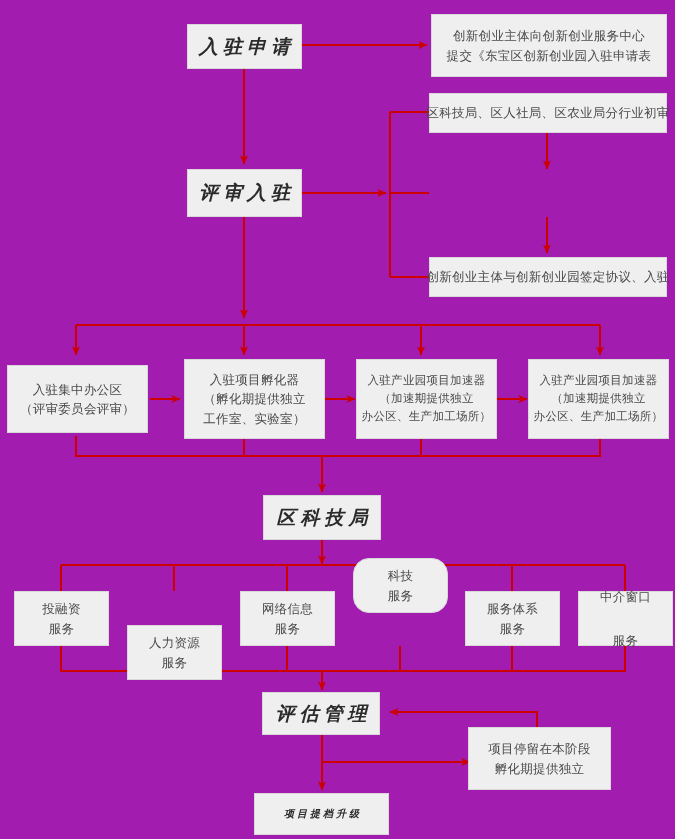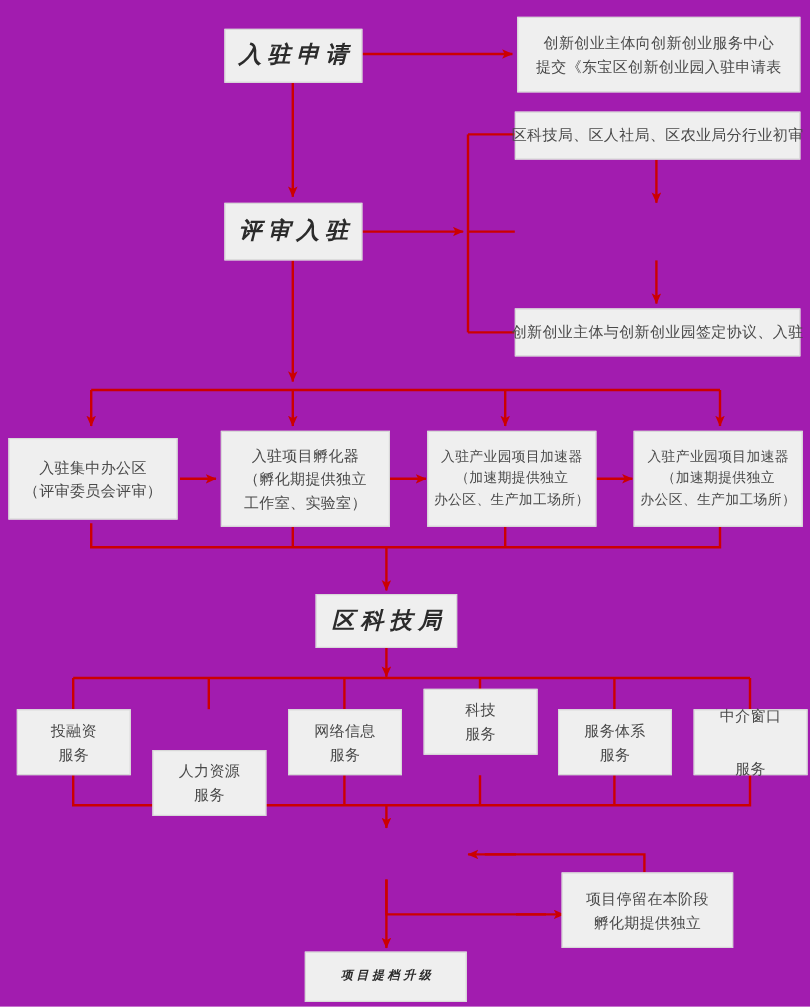--- a/index.html
+++ b/index.html
@@ -186,35 +186,38 @@
   <div class="node" style="left:127px; top:625px; width:95px; height:55px;">
     <span class="ln">人力资源</span>
     <span class="ln">服务</span>
   </div>
 
   <div class="node" style="left:240px; top:591px; width:95px; height:55px;">
     <span class="ln">网络信息</span>
     <span class="ln">服务</span>
   </div>
 
-  <div class="node" style="left:353px; top:574px; width:95px; height:55px;">
+  <div class="node" style="left:353px; top:558px; width:95px; height:55px;border-radius:16px;">
     <span class="ln">科技</span>
     <span class="ln">服务</span>
   </div>
 
   <div class="node" style="left:465px; top:591px; width:95px; height:55px;">
     <span class="ln">服务体系</span>
     <span class="ln">服务</span>
   </div>
 
   <div class="node" style="left:578px; top:591px; width:95px; height:55px;gap:24px;">
     <span class="ln">中介窗口</span>
     <span class="ln">服务</span>
   </div>
 
+  <div class="node stage" style="left:262px; top:692px; width:118px; height:43px;">
+    <span class="ln">评估管理</span>
+  </div>
 
   <div class="node" style="left:468px; top:727px; width:143px; height:63px;">
     <span class="ln">项目停留在本阶段</span>
     <span class="ln">孵化期提供独立</span>
   </div>
 
   <div class="node stage" style="left:254px; top:793px; width:135px; height:42px; font-size:10px; letter-spacing:3px; text-indent:3px;">
     <span class="ln">项目提档升级</span>
   </div>
 

